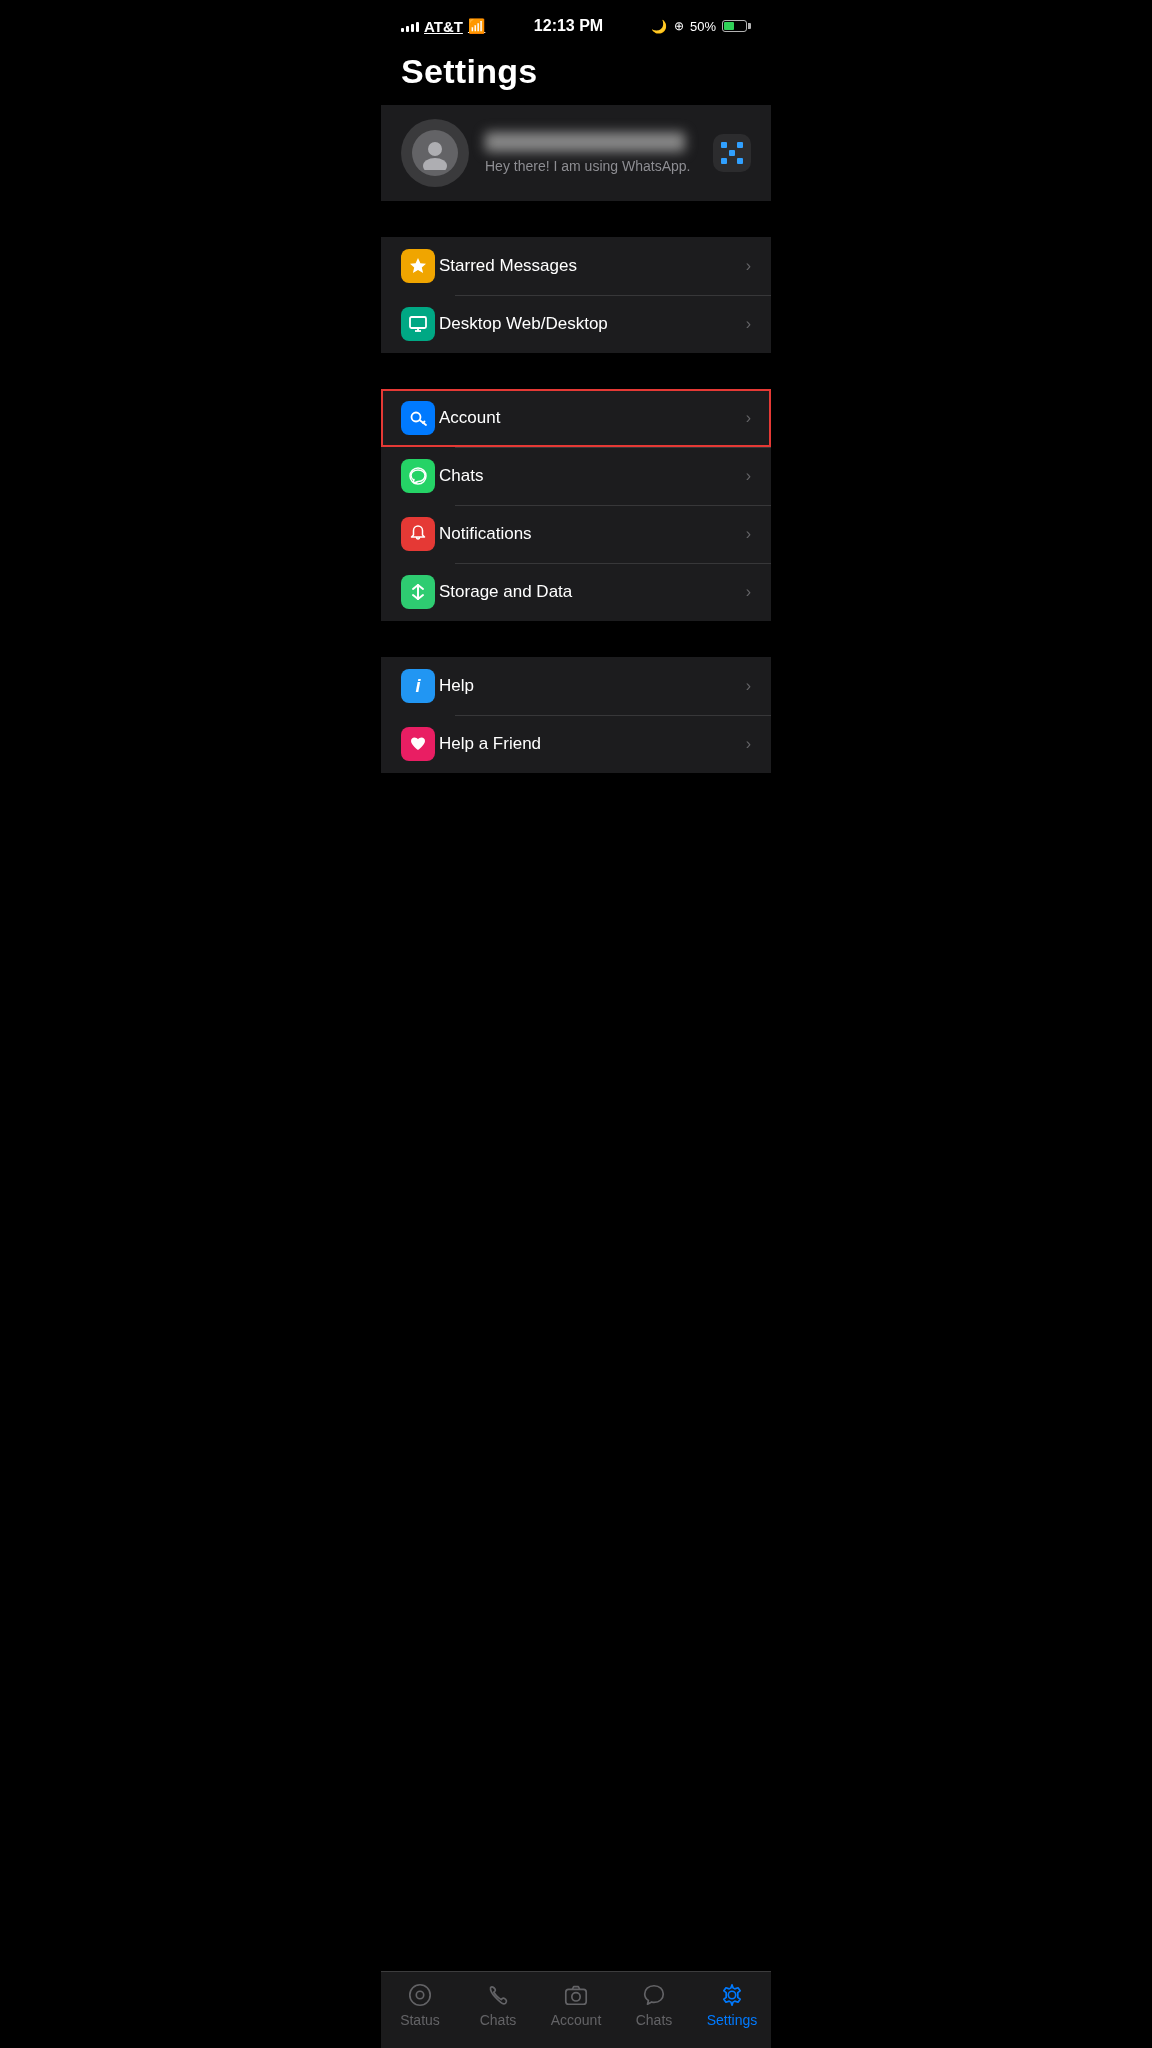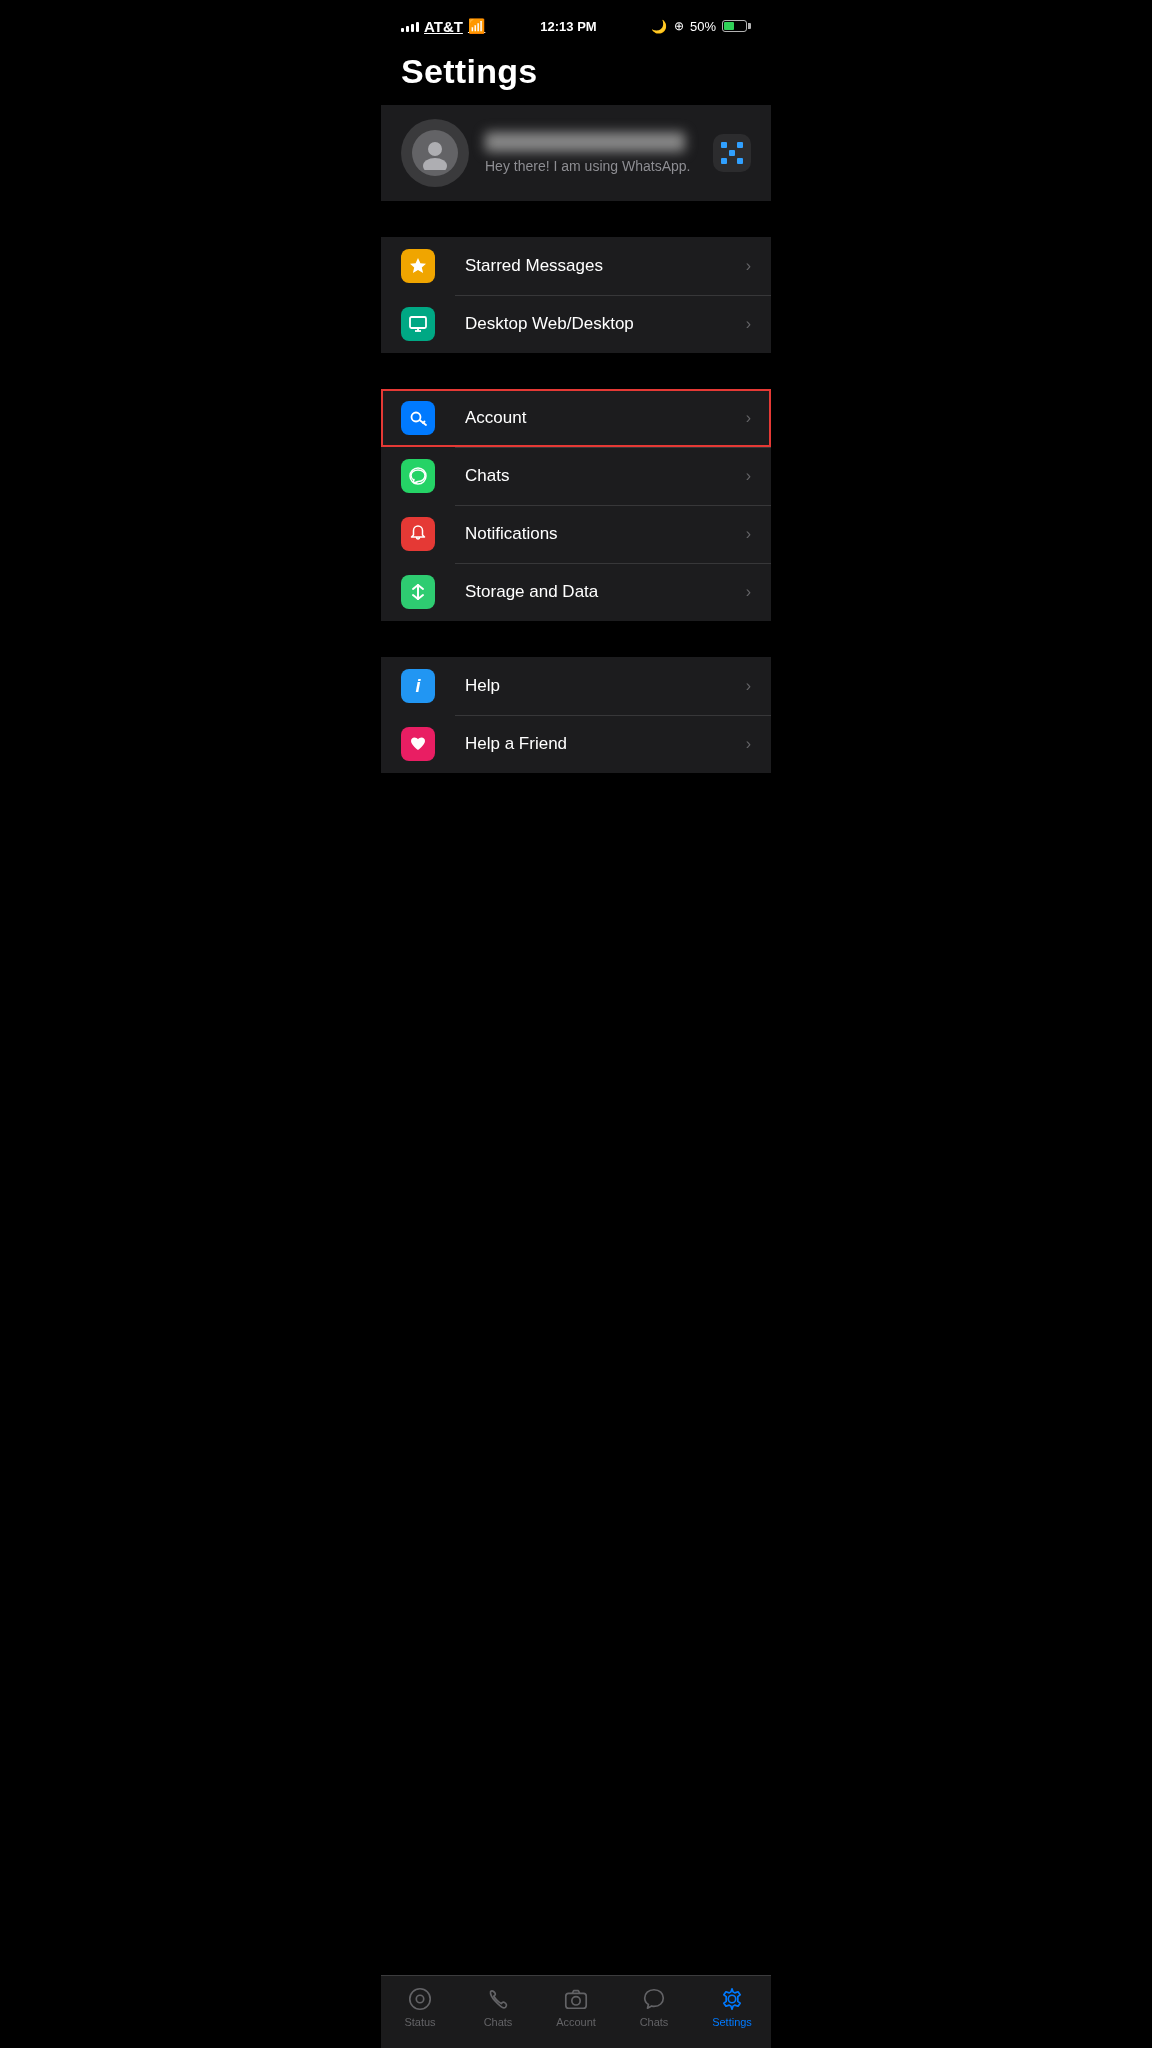--- a/index.html
+++ b/index.html
@@ -25,21 +25,21 @@
     }
     .status-left {
       display: flex;
       align-items: center;
       gap: 5px;
       font-size: 15px;
       font-weight: 600;
       text-decoration: underline;
     }
     .status-center {
-      font-size: 13px;
+      font-size: 16px;
       font-weight: 600;
     }
     .status-right {
       display: flex;
       align-items: center;
       gap: 6px;
       font-size: 13px;
       font-weight: 500;
     }
     .signal-bars {
@@ -164,21 +164,21 @@
     }
 
     
     .menu-section {
       background: #1c1c1e;
     }
     .menu-item {
       display: flex;
       align-items: center;
       padding: 2px 20px;
-      gap: 30px;
+      gap: 4px;
       position: relative;
       min-height: 58px;
     }
     .menu-item:not(:last-child)::after {
       content: '';
       position: absolute;
       bottom: 0;
       left: 74px;
       right: 0;
       height: 0.5px;
@@ -238,21 +238,21 @@
     }
     .tab-item {
       display: flex;
       flex-direction: column;
       align-items: center;
       gap: 4px;
       flex: 1;
       cursor: pointer;
     }
     .tab-label {
-      font-size: 11px;
+      font-size: 14px;
       color: #636366;
     }
     .tab-label.active { color: #007aff; }
     .icon-svg-tab {
       width: 26px;
       height: 26px;
     }
 
     
     .content-bottom-pad {

